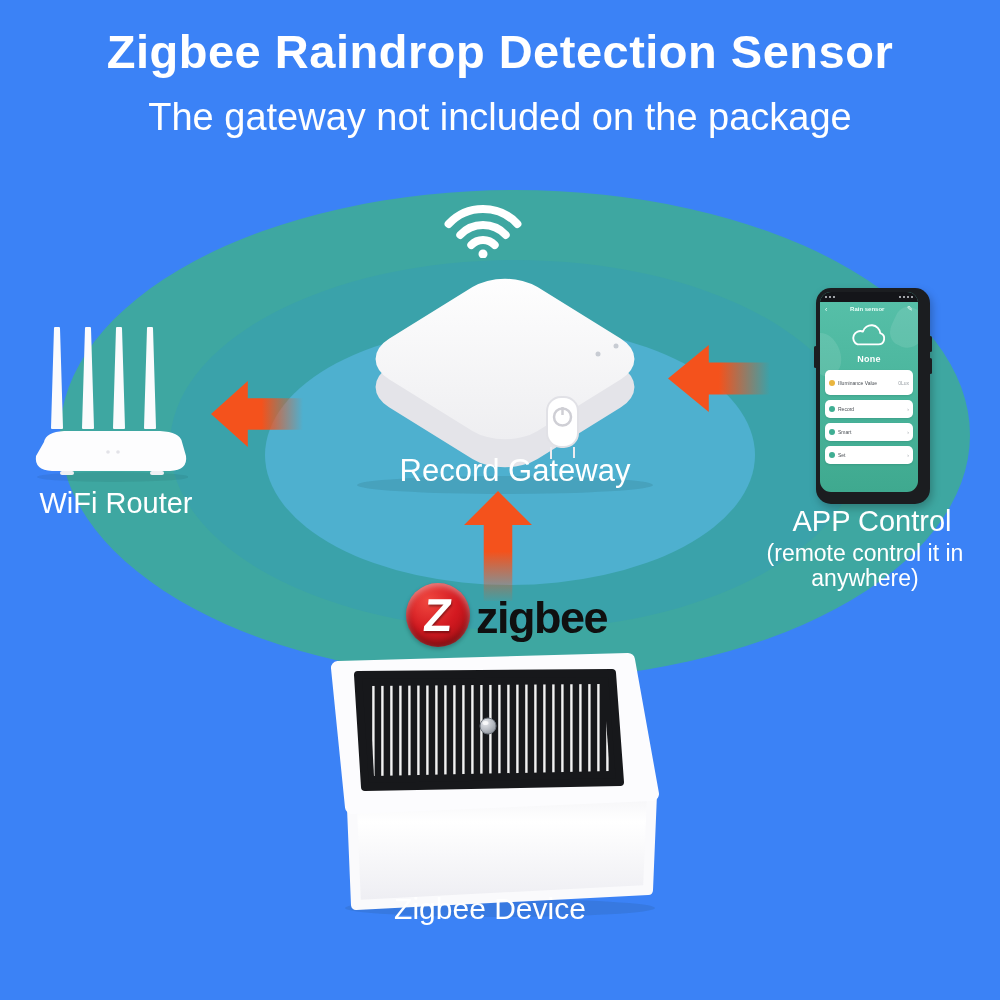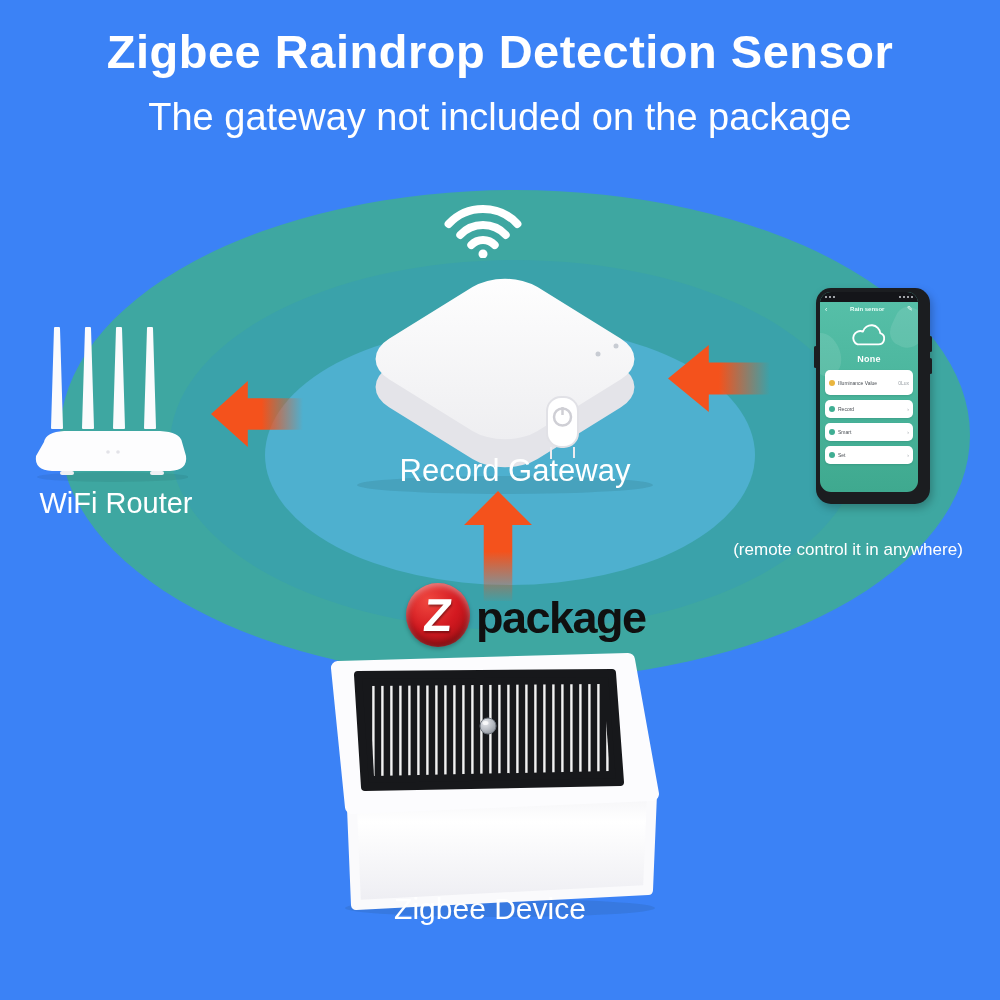--- a/index.html
+++ b/index.html
@@ -9,21 +9,21 @@
   .ring-outer{left:60px;top:190px;width:910px;height:490px;background:#3EA7A1;}
   .ring-middle{left:170px;top:260px;width:690px;height:370px;background:#3AA2AA;}
   .ring-inner{left:265px;top:325px;width:490px;height:260px;background:#4EB0CF;}
 
   .lbl{position:absolute;color:#ffffff;text-align:center;line-height:1.1;}
   .title{left:0;top:26px;width:1000px;font-size:47px;font-weight:800;letter-spacing:.5px;}
   .subtitle{left:0;top:97px;width:1000px;font-size:38px;font-weight:400;}
   .gateway-lbl{left:340px;top:454px;width:350px;font-size:31px;}
   .router-lbl{left:16px;top:488px;width:200px;font-size:29px;}
   .app-lbl{left:744px;top:506px;width:256px;font-size:29px;}
-  .app-sub{left:716px;top:541px;width:264px;font-size:17px;}
+  .app-sub{left:733px;top:541px;width:264px;font-size:23px;}
   .device-lbl{left:330px;top:892px;width:320px;font-size:30px;}
 
   svg{position:absolute;display:block;}
   .wifi{left:428px;top:194px;width:110px;height:64px;}
   .gateway{left:345px;top:255px;width:320px;height:245px;}
   .router{left:18px;top:320px;width:170px;height:175px;}
   .device{left:315px;top:650px;width:350px;height:270px;}
 
   .arrow{position:absolute;}
   .arrow-left1{left:211px;top:381px;width:92px;height:66px;
@@ -172,30 +172,31 @@
           <span class="app-val">›</span>
         </div>
         <div class="app-card">
           <span class="app-ico"></span>
           <span class="app-label">Set</span>
           <span class="app-val">›</span>
         </div>
       </div>
     </div>
   </div>
+  <div class="lbl app-lbl">APP Control</div>
   <div class="lbl app-sub">(remote control it in anywhere)</div>
 
   <div class="arrow arrow-left1"></div>
   <div class="arrow arrow-left2"></div>
   <div class="arrow arrow-up"></div>
 
   <div class="zlogo">
     <span>Z</span>
   </div>
-  <div class="zword">package</div>
+  <div class="zword">zigbee</div>
 
   <svg class="device" viewBox="0 0 350 270">
     <defs>
       <pattern id="comb" patternUnits="userSpaceOnUse" width="9" height="270">
         <rect width="9" height="270" fill="#17181b"></rect>
         <rect x="3.2" width="2.4" height="270" fill="#f2f2f2"></rect>
       </pattern>
       <linearGradient id="boxg" x1="0" y1="0" x2="0" y2="1">
         <stop offset="0" stop-color="#f4f4f7"></stop>
         <stop offset="0.25" stop-color="#ffffff"></stop>

